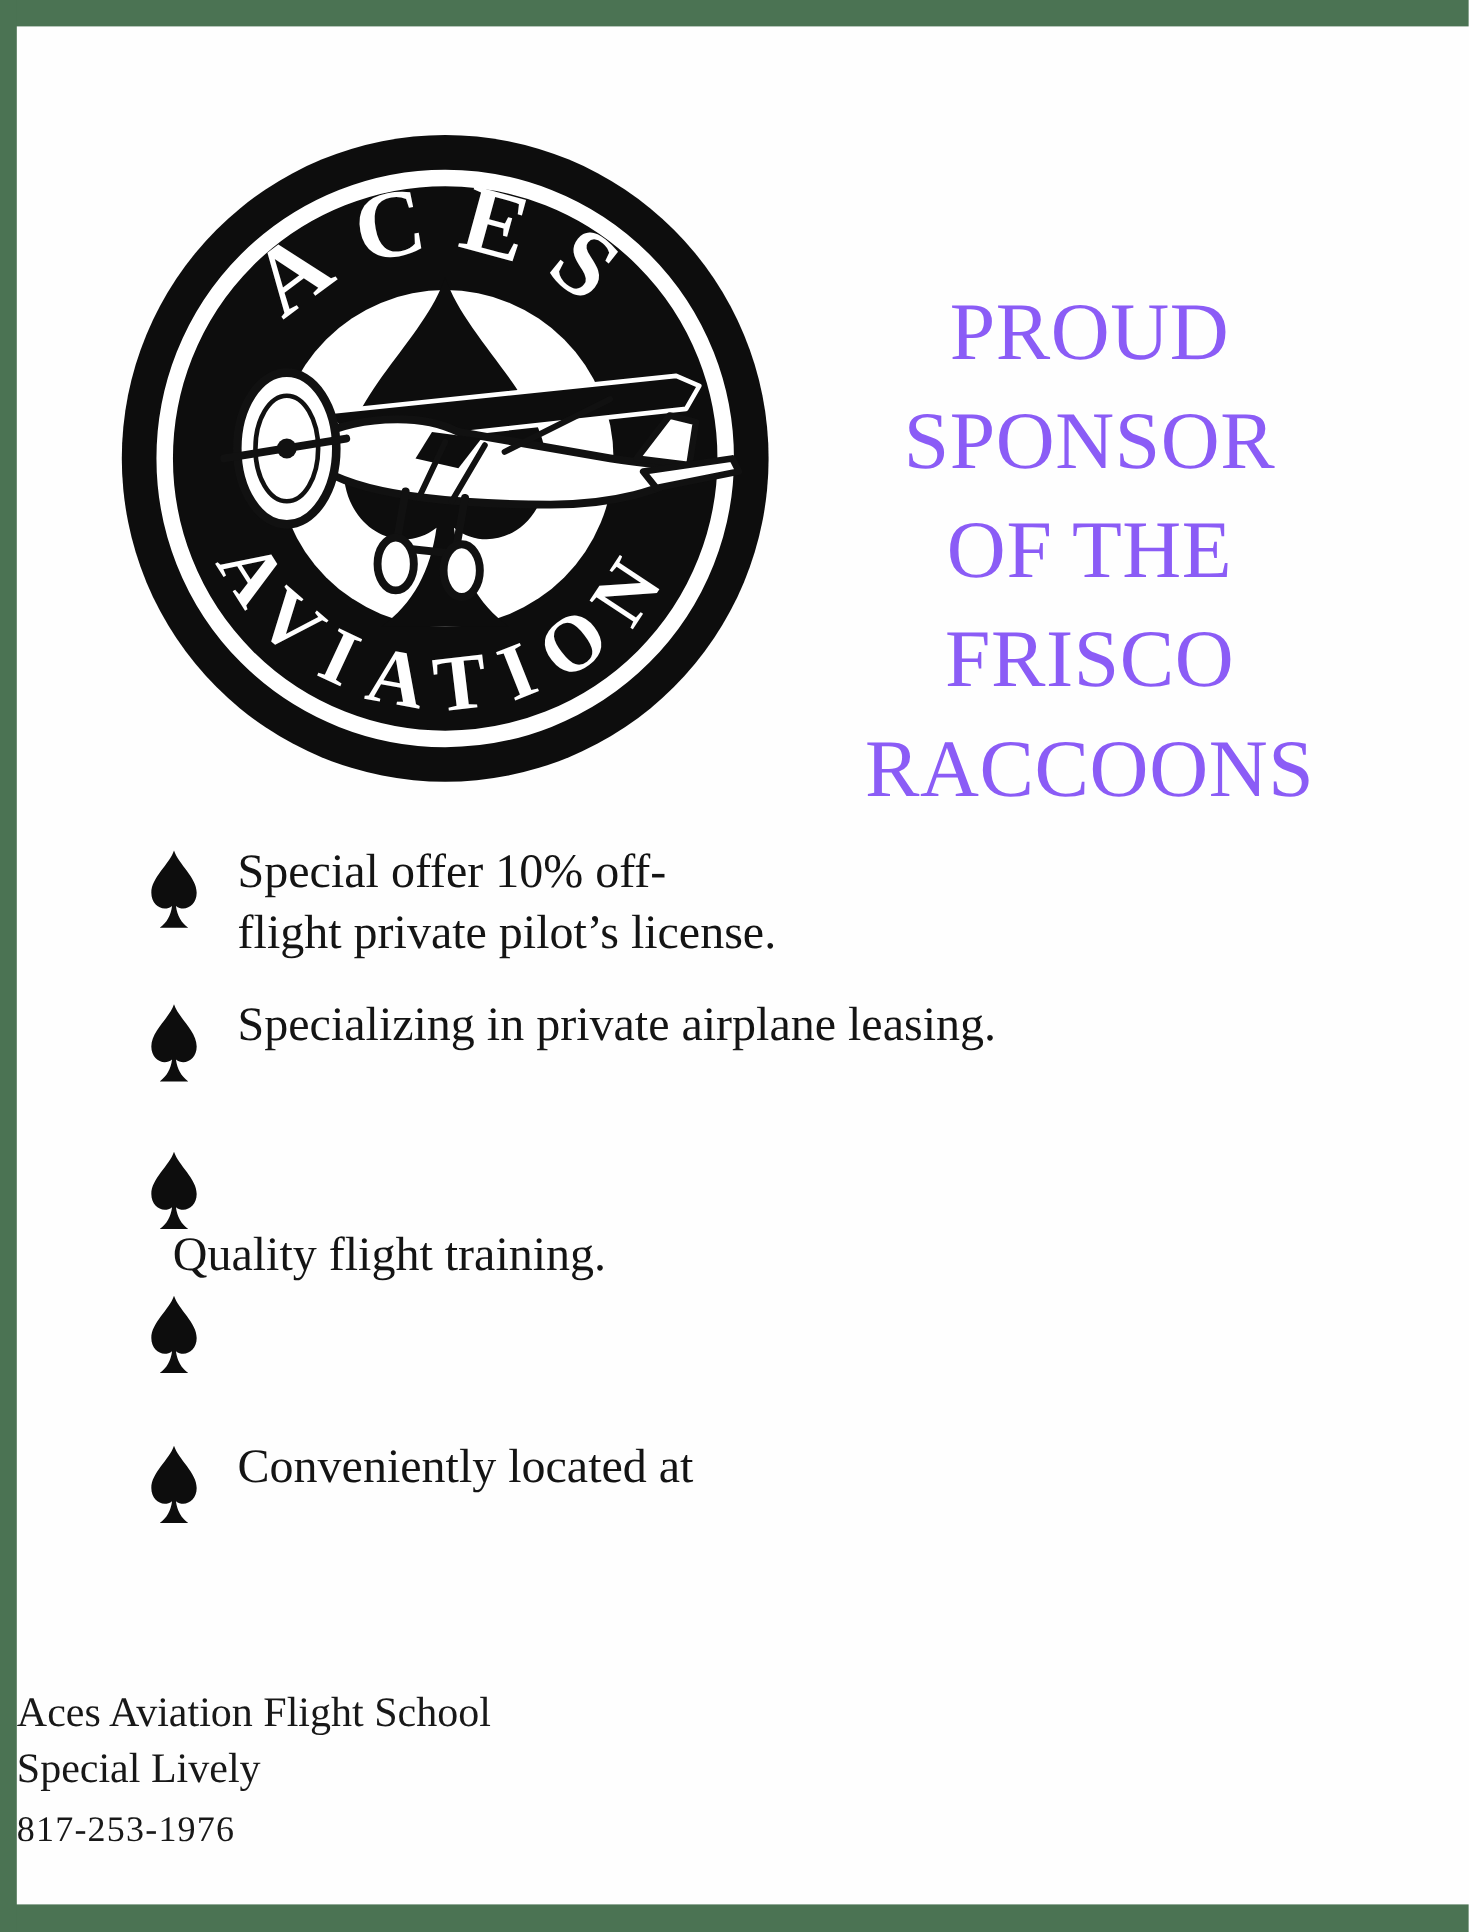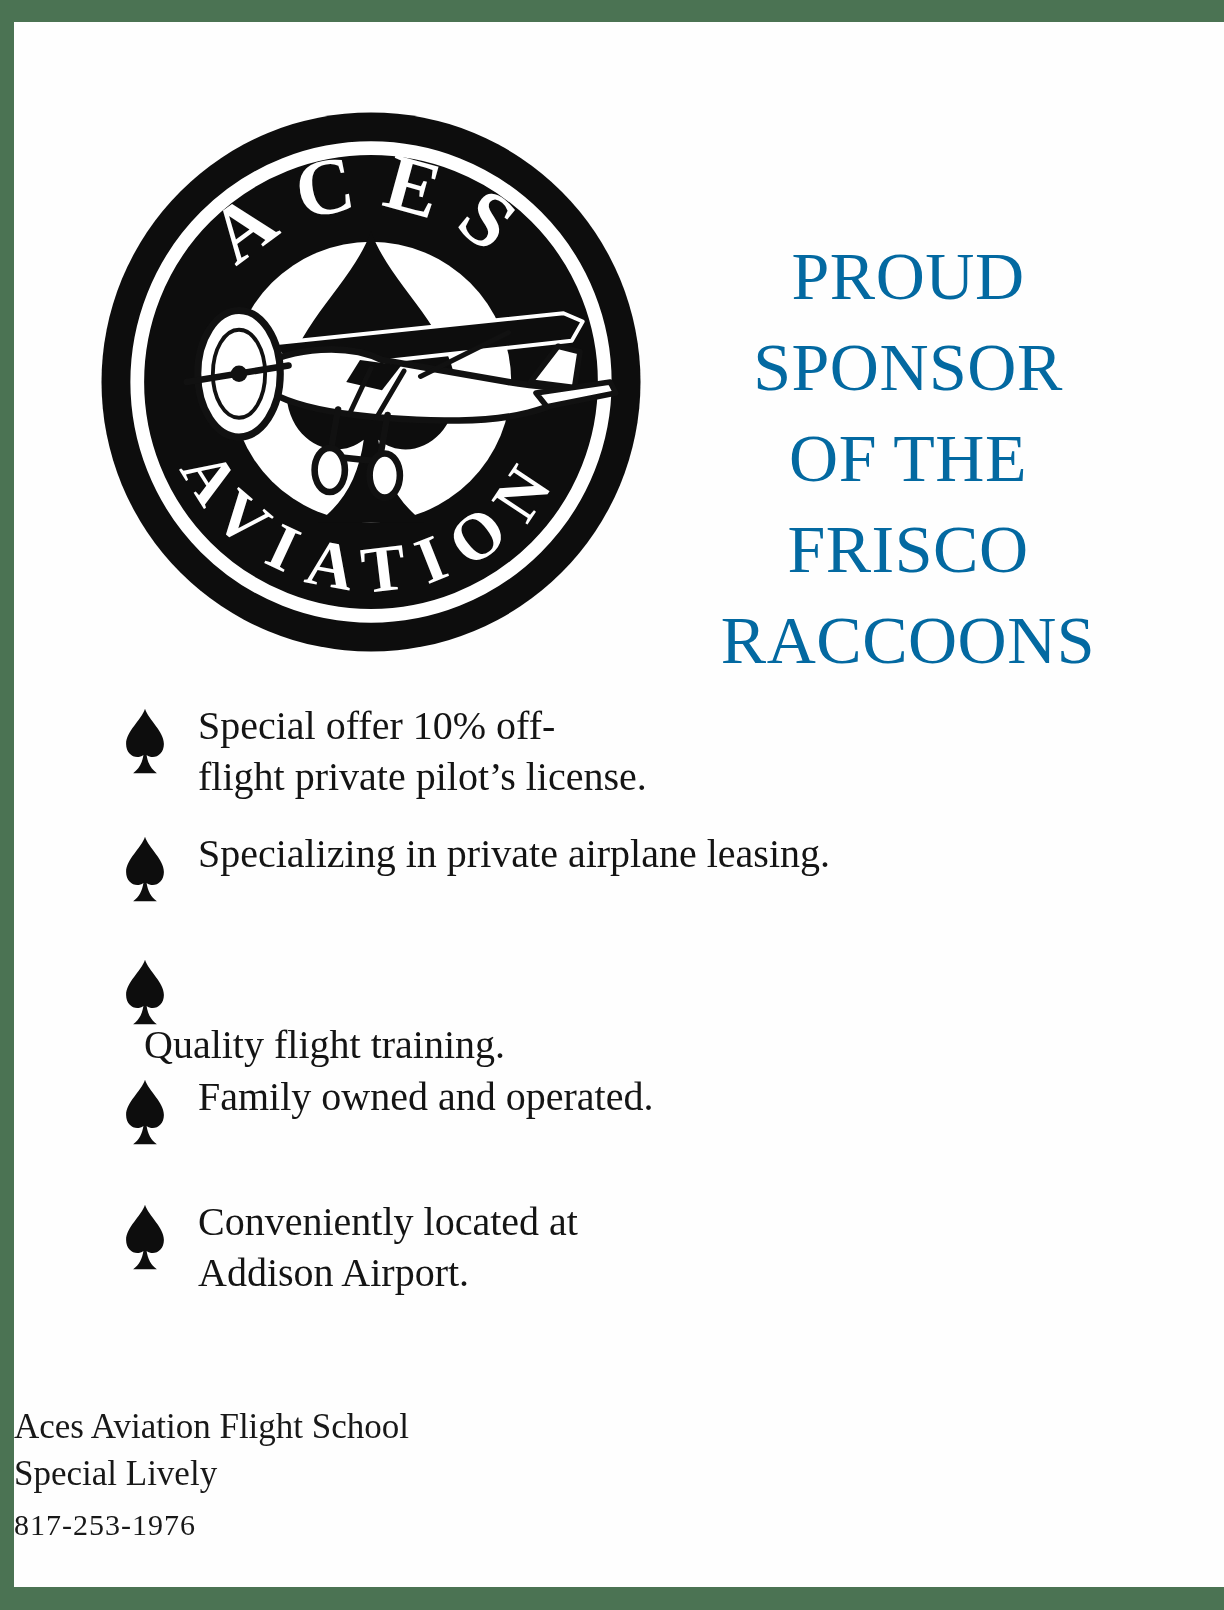--- a/index.html
+++ b/index.html
@@ -38,21 +38,21 @@
   .arc-bottom { font-size: 24px; letter-spacing: 7px; }
   
   .headline {
     position: absolute;
     left: 634px;
     top: 209px;
     width: 520px;
     text-align: center;
     font-size: 68px;
     line-height: 91px;
-    color: #0369a1;
+    color: #8b5cf6;
     letter-spacing: 0.5px;
   }
   
   .bullet-item {
     position: absolute;
     left: 104px;
     display: flex;
     align-items: flex-start;
   }
   .bullet-spade {
@@ -175,32 +175,28 @@
       </svg>
     <div class="bullet-text">
       <div>Quality flight training.</div>
     </div>
   </div>
 
   <div class="bullet-item b4">
     <svg class="bullet-spade" viewBox="0 0 100 112" preserveAspectRatio="none">
         <use href="#spade-shape"></use>
       </svg>
-    <div class="bullet-text">
-      <div>Family owned and operated.</div>
-    </div>
   </div>
 
   <div class="bullet-item b5">
     <svg class="bullet-spade" viewBox="0 0 100 112" preserveAspectRatio="none">
         <use href="#spade-shape"></use>
       </svg>
     <div class="bullet-text">
       <div>Conveniently located at</div>
-      <div>Addison Airport.</div>
     </div>
   </div>
 
   <div class="footer">
     <div class="footer-line1">Aces Aviation Flight School</div>
     <div class="footer-line2">Special Lively</div>
     <div class="footer-line3">817-253-1976</div>
   </div>
 
 </div>

